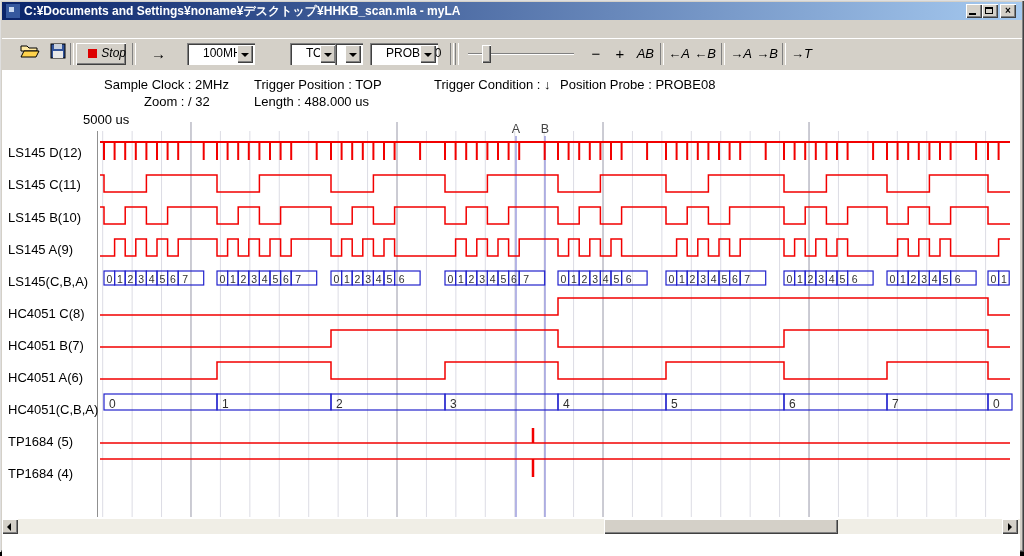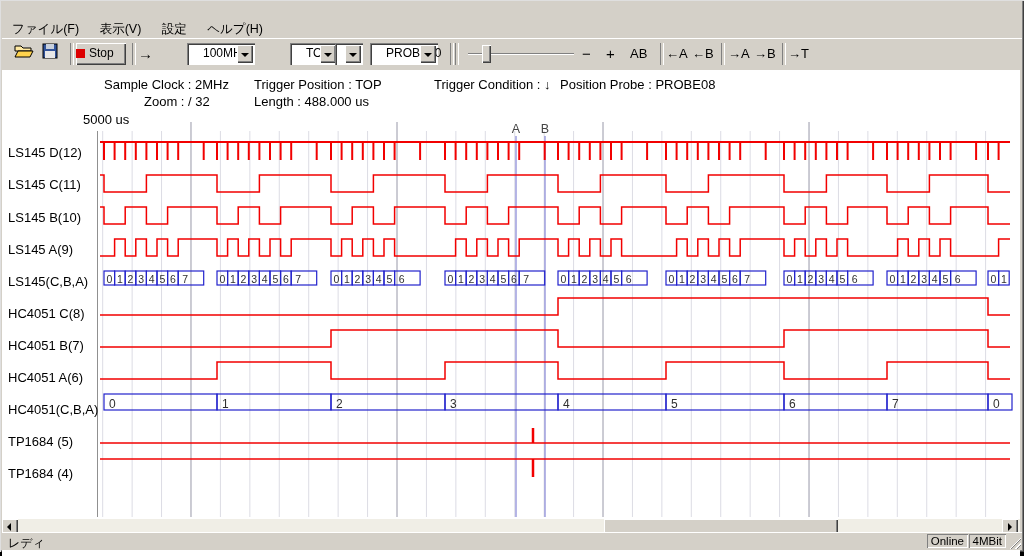--- a/index.html
+++ b/index.html
@@ -21,21 +21,21 @@
   .btn-min{right:40px;} .btn-max{right:24px;} .btn-close{right:6px;}
   .glyph-min{position:absolute;left:3px;bottom:3px;width:7px;height:2px;background:#000;}
   .glyph-max{position:absolute;left:3px;top:3px;width:8px;height:7px;border:1px solid #000;border-top-width:2px;box-sizing:border-box;}
   
   .menubar{position:absolute;left:2px;top:20px;right:2px;height:18px;font-size:12.5px;line-height:18px;}
   .menu-item{display:inline-block;padding:0 7px;margin-left:3px;color:#000;}
   
   .toolbar{position:absolute;left:2px;top:38px;right:2px;height:31px;border-top:1px solid #fff;}
   .tb{position:absolute;top:4px;height:22px;color:#000;}
   .tb-sep{position:absolute;top:4px;width:2px;height:22px;border-left:1px solid #808080;border-right:1px solid #fff;}
-  .tb-btn{text-align:left;font-size:13px;line-height:22px;}
+  .tb-btn{text-align:right;font-size:13px;line-height:22px;font-style:italic;}
   .stop-btn{left:74px;width:50px;background:#d4d0c8;font-size:12px;line-height:21px;
             box-shadow:inset 1px 1px 0 #fff, inset -1px -1px 0 #404040, inset -2px -2px 0 #808080;}
   .stop-square{display:inline-block;width:9px;height:9px;background:#dd0000;margin-right:4px;vertical-align:-1px;}
   .combo{background:#fff;box-shadow:inset 1px 1px 0 #808080, inset 2px 2px 0 #404040, inset -1px -1px 0 #fff;
          font-size:12px;line-height:21px;padding-left:16px;box-sizing:border-box;}
   .combo-arrow{position:absolute;right:2px;top:2px;bottom:2px;width:16px;background:#d4d0c8;
                box-shadow:inset 1px 1px 0 #fff, inset -1px -1px 0 #404040, inset -2px -2px 0 #808080;}
   .tri-down{position:absolute;left:4px;top:8px;width:0;height:0;border-left:4px solid transparent;
             border-right:4px solid transparent;border-top:4px solid #000;}
   .slider{left:466px;width:106px;}
@@ -65,27 +65,32 @@
   .grip{position:absolute;right:1px;bottom:1px;width:13px;height:13px;
         background:repeating-linear-gradient(135deg,transparent 0 2px,#fff 2px 3px,#808080 3px 4px);
         clip-path:polygon(100% 0,100% 100%,0 100%);}
 </style>
 </head>
 <body>
 
 <div class="screen">
  <div class="window">
 
-
-  <div class="menubar">
-    <span class="menu-item">ファイル(F)</span>
-    <span class="menu-item">表示(V)</span>
-    <span class="menu-item">設定</span>
-    <span class="menu-item">ヘルプ(H)</span>
+  <div class="titlebar">
+    <span class="app-icon"></span>
+    <span class="title-text">C:¥Documents and Settings¥noname¥デスクトップ¥HHKB_scan.mla - myLA</span>
+    <span class="win-btn btn-min">
+          <span class="glyph-min"></span>
+        </span>
+    <span class="win-btn btn-max">
+          <span class="glyph-max"></span>
+        </span>
+    <span class="win-btn btn-close"><span>×</span></span>
   </div>
+
 
   <div class="toolbar">
     <div class="tb tb-btn" style="left:12px;width:26px;">
       <svg width="20" height="16" viewBox="0 0 20 16">
         <path d="M1 3 h6 l2 2 h8 v3 h-16 z" fill="#ffe9a2" stroke="#000" stroke-width="1"></path>
         <path d="M1 14 l3 -6 h15 l-3 6 z" fill="#ffd34d" stroke="#000" stroke-width="1"></path>
       </svg>
     </div>
     <div class="tb tb-btn" style="left:40px;width:24px;">
       <svg width="16" height="16" viewBox="0 0 16 16">
@@ -415,21 +420,15 @@
   <div class="hscroll">
     <span class="sb-btn sb-left">
           <span class="tri-l"></span>
         </span>
     <span class="sb-thumb"></span>
     <span class="sb-btn sb-right">
           <span class="tri-r"></span>
         </span>
   </div>
 
-  <div class="statusbar">
-    <span class="status-ready">レディ</span>
-    <span class="status-panel panel-online">Online</span>
-    <span class="status-panel panel-mem">4MBit</span>
-    <span class="grip"></span>
-  </div>
 
  </div>
 </div>
 
 </body></html>

